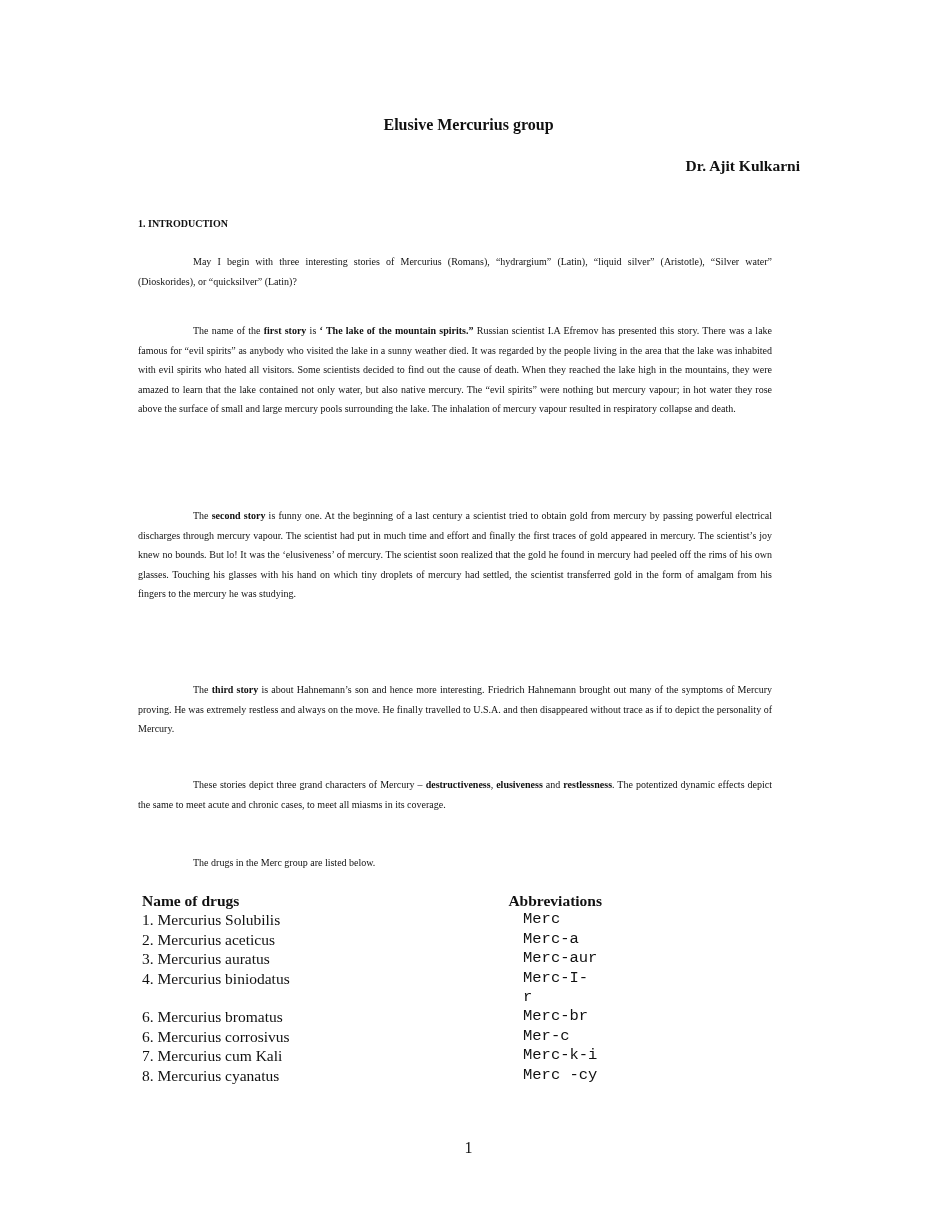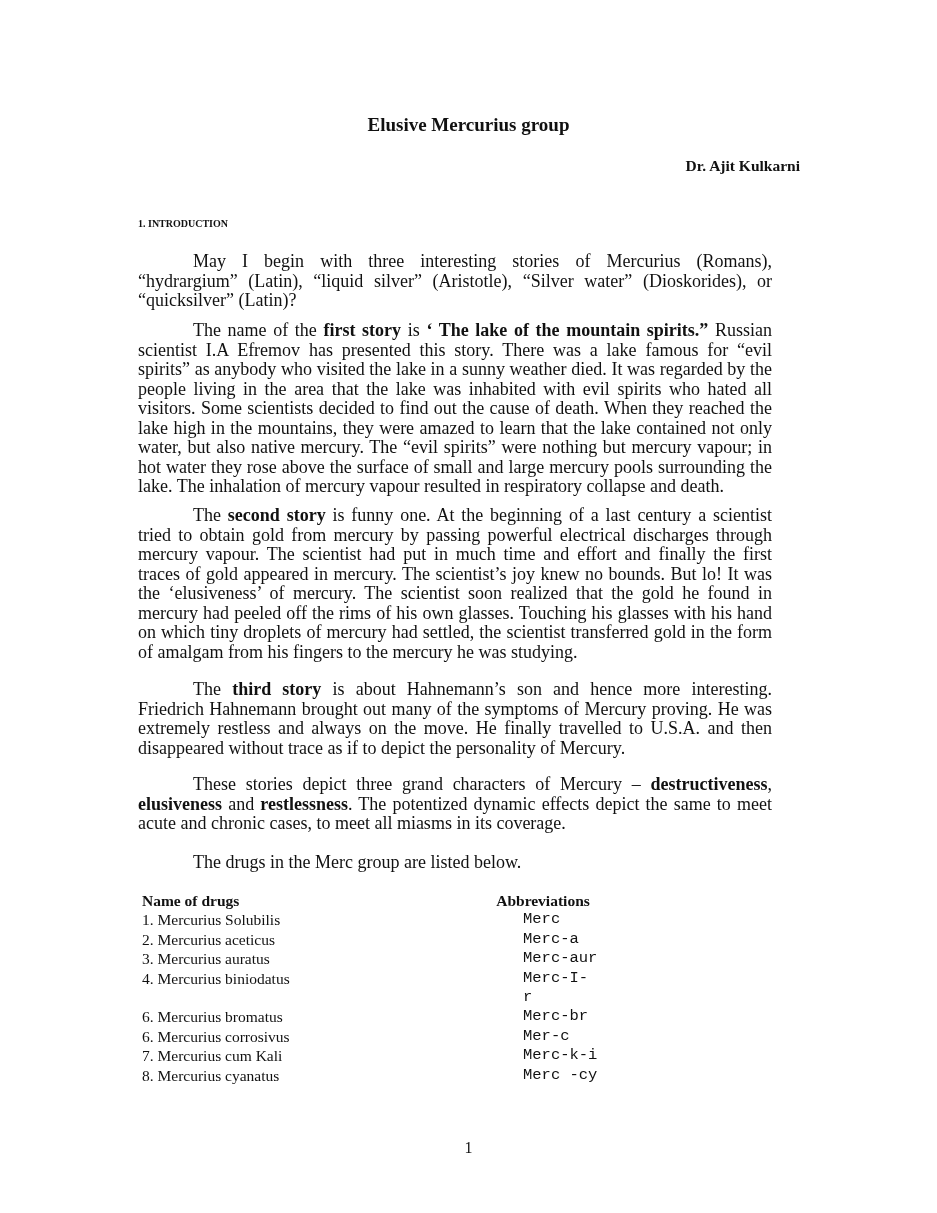--- a/index.html
+++ b/index.html
@@ -4,50 +4,50 @@
   <style>
     html, body { margin: 0; padding: 0; background: #ffffff; }
     body {
       width: 937px; height: 1213px; position: relative; overflow: hidden;
       font-family: "Liberation Serif", "DejaVu Serif", serif;
       color: #111111;
     }
     .page { position: absolute; left: 0; top: 0; width: 937px; height: 1213px; }
     .title {
       position: absolute; left: 0; width: 937px; top: 112px;
-      text-align: center; font-weight: bold; font-size: 19px; line-height: 26px;
+      text-align: center; font-weight: bold; font-size: 16px; line-height: 26px;
     }
     .author {
       position: absolute; right: 137px; top: 156px;
       font-weight: bold; font-size: 15.5px; line-height: 20px;
     }
     .section-heading {
       position: absolute; left: 138px; top: 214px;
       font-weight: bold; font-size: 10px; line-height: 20px;
     }
     .para {
       position: absolute; left: 138px; width: 634px;
-      font-size: 18px; line-height: 19.5px; text-align: justify;
+      font-size: 10px; line-height: 19.5px; text-align: justify;
       margin: 0; text-indent: 55px;
     }
     .para b { font-weight: bold; }
     .p1 { top: 252px; }
     .p2 { top: 321px; }
     .p3 { top: 506px; }
     .p4 { top: 680px; }
     .p5 { top: 775px; }
     .p6 { top: 853px; }
     .drug-table {
       position: absolute; left: 142px; top: 891px; width: 460px;
       border-collapse: collapse; font-size: 15.5px;
     }
     .drug-table th, .drug-table td { padding: 0; line-height: 19.4px; text-align: left; vertical-align: top; }
     .drug-table th { font-weight: bold; }
     .drug-table .col-name { width: 342px; }
-    .drug-table th.col-abbr { text-align: center; }
+    .drug-table th.col-abbr { text-align: right; }
     .drug-table td.col-abbr { padding-left: 39px; font-family: Liberation Mono, monospace; }
     .page-number {
       position: absolute; left: 0; width: 937px; top: 1138px;
       text-align: center; font-size: 16px; line-height: 20px;
     }
   </style>
 </head>
 <body>
 
 <div class="page">

